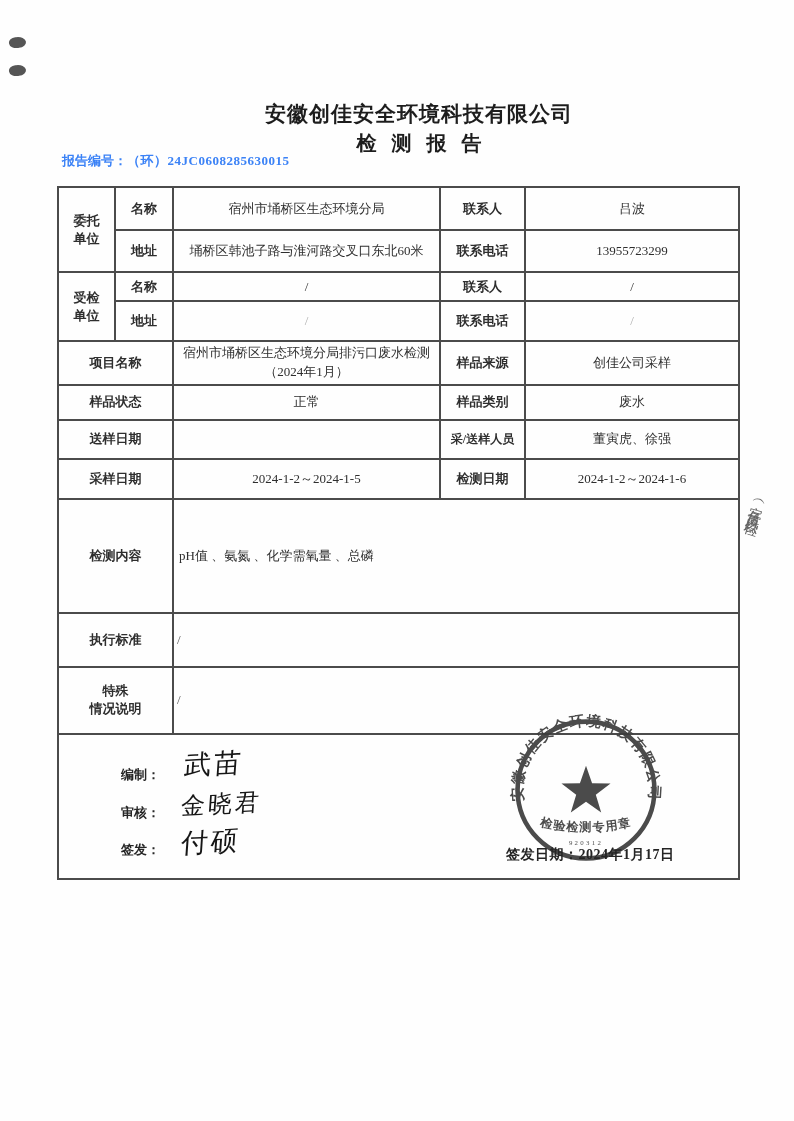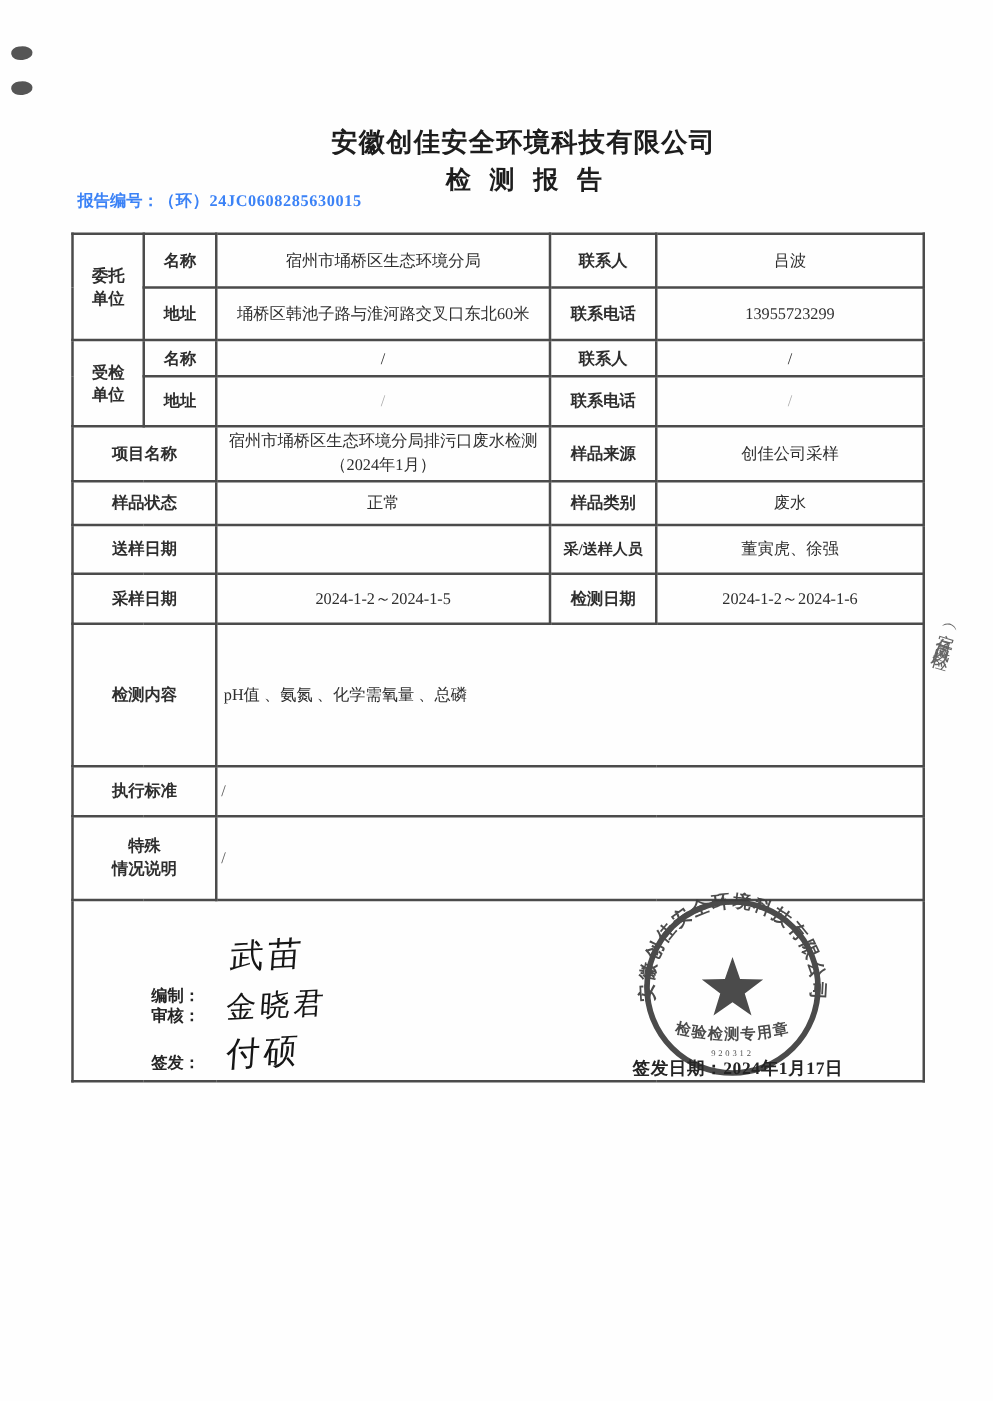--- a/index.html
+++ b/index.html
@@ -118,36 +118,36 @@
     <tr style="height:40px">
       <td class="lab" colspan="2">采样日期</td>
       <td class="val">2024-1-2～2024-1-5</td>
       <td class="lab">检测日期</td>
       <td class="val">2024-1-2～2024-1-6</td>
     </tr>
     <tr style="height:114px">
       <td class="lab" colspan="2">检测内容</td>
       <td class="val left" colspan="3">pH值 、氨氮 、化学需氧量 、总磷</td>
     </tr>
-    <tr style="height:40px">
+    <tr style="height:54px">
       <td class="lab" colspan="2">执行标准</td>
       <td class="val slashleft" colspan="3">/</td>
     </tr>
     <tr style="height:67px">
       <td class="lab" colspan="2">特殊
 情况说明</td>
       <td class="val slashleft" colspan="3">/</td>
     </tr>
     <tr style="height:145px">
       <td colspan="5"></td>
     </tr>
   </tbody>
     </table>
 
-  <div class="sig-label" style="left:121px;top:788px;">编制：</div>
+  <div class="sig-label" style="left:121px;top:766px;">编制：</div>
   <div class="sig-name" style="left:184px;top:746px;font-size:27px;">武苗</div>
   <div class="sig-label" style="left:121px;top:804px;">审核：</div>
   <div class="sig-name" style="left:181px;top:788px;font-size:24px;">金晓君</div>
   <div class="sig-label" style="left:121px;top:841px;text-align:center;">签发：</div>
   <div class="sig-name" style="left:181px;top:824px;font-size:27px;">付硕</div>
 
   <svg class="stamp" viewBox="0 0 200 200">
     <defs>
       <path id="arcTop" d="M 21,128 A 84,84 0 1 1 179,128" fill="none"></path>
       <path id="arcBottom" d="M 34,146 A 260,260 0 0 0 166,146" fill="none"></path>

